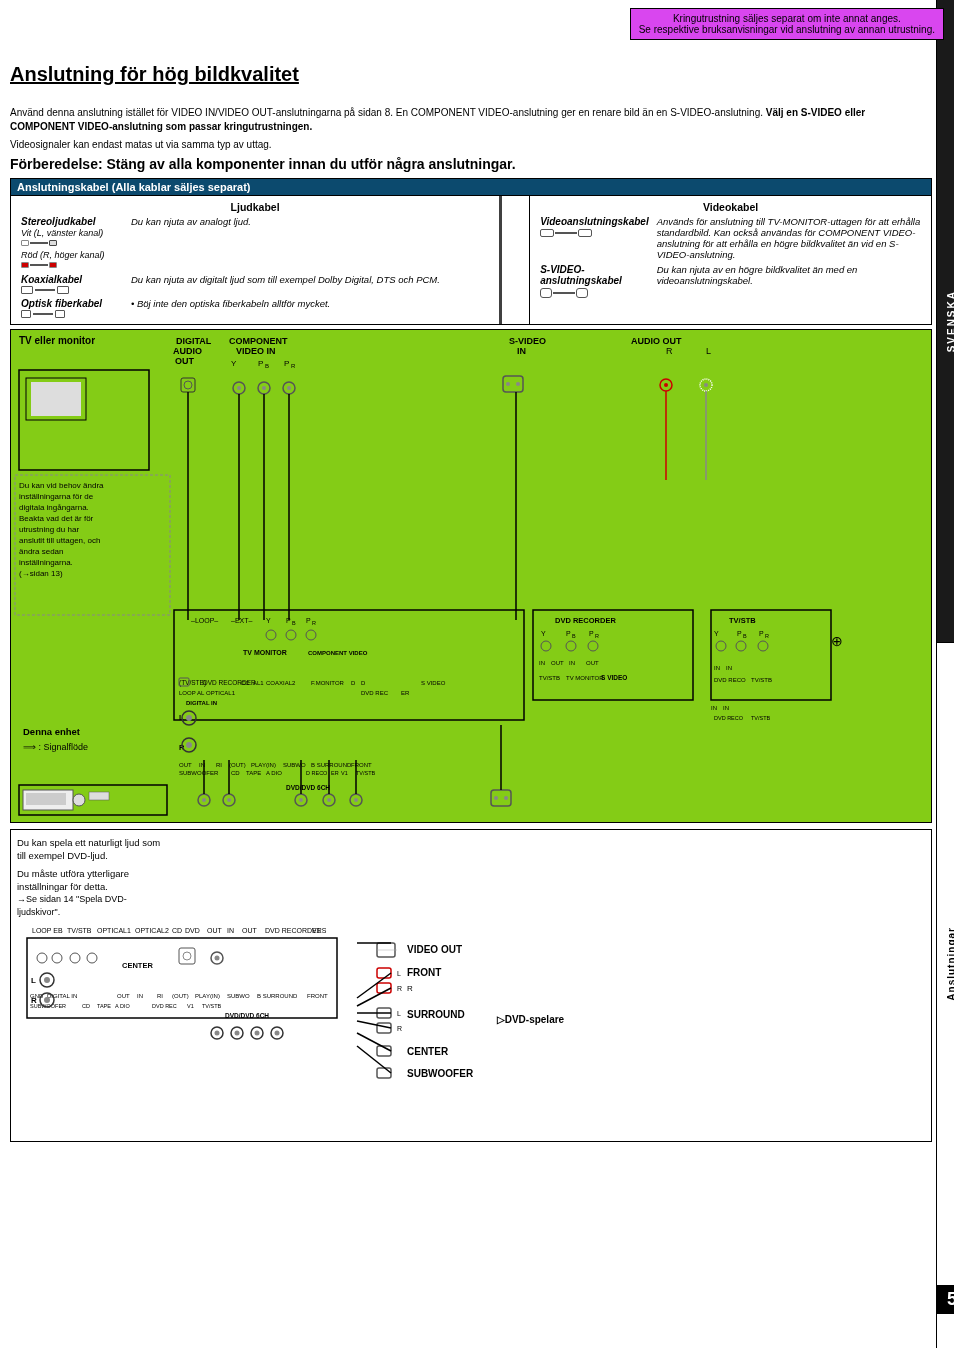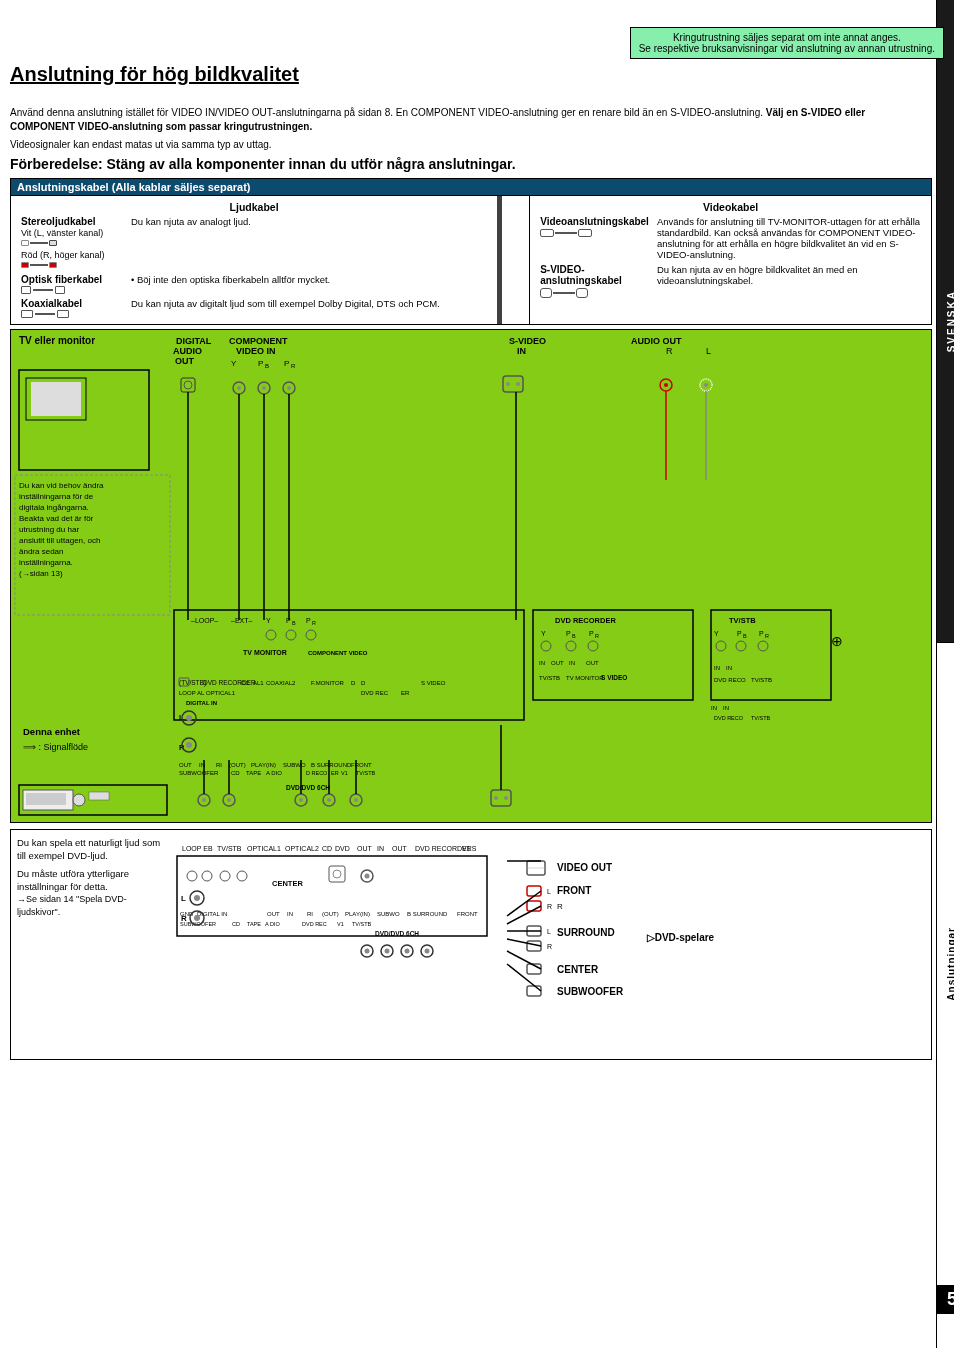--- a/index.html
+++ b/index.html
@@ -15,22 +15,21 @@
 
     
     .top-notice {
       position: absolute;
       top: 8px;
       right: 10px;
       border: 1px solid #000;
       padding: 4px 8px;
       font-size: 10px;
       text-align: center;
-      background: #86efac;
-      margin-top: 19px;
+      background: #d946ef;
     }
 
     
     .page-title {
       font-size: 20px;
       font-weight: bold;
       text-decoration: underline;
       margin-top: 50px;
       margin-bottom: 20px;
     }
@@ -64,21 +63,21 @@
       padding: 2px 6px;
     }
 
     .cable-table-body {
       display: flex;
       border-top: 1px solid #000;
     }
 
     .cable-col-left {
       width: 55%;
-      border-right: 5px solid #404040;
+      border-right: 3px solid #404040;
       padding: 4px 6px;
     }
 
     .cable-col-right {
       width: 45%;
       padding: 4px 6px;
       margin-left: 27px;
     }
 
     .cable-item-name {
@@ -111,20 +110,21 @@
       background: #000;
       color: #fff;
       font-weight: bold;
       font-size: 11px;
       padding: 2px 6px;
     }
 
     .analog-body {
       display: flex;
       padding: 6px;
+      flex-direction: column;
     }
 
     .analog-left-text {
       width: 150px;
       font-size: 9.5px;
       line-height: 1.4;
       padding-right: 6px;
     }
 
     .analog-diagram {
@@ -145,20 +145,21 @@
     
     table.cable-desc {
       width: 100%;
       border-collapse: collapse;
       font-size: 10px;
     }
 
     table.cable-desc td {
       vertical-align: top;
       padding: 2px 4px;
+      font-style: italic;
     }
 
     
     svg text { font-family: Arial, Helvetica, sans-serif; }
 
     .outer-wrapper {
       display: flex;
       width: 954px;
       min-height: 1348px;
     }
@@ -265,39 +266,39 @@
                     <span style="width:8px;height:6px;border:1px solid #888;background:#c00;display:inline-block;vertical-align:middle;border-radius:1px;"></span>
                     <span style="width:18px;height:1.5px;background:#555;display:inline-block;vertical-align:middle;"></span>
                     <span style="width:8px;height:6px;border:1px solid #888;background:#c00;display:inline-block;vertical-align:middle;border-radius:1px;"></span>
                   </span>
                 </div>
               </td>
               <td style="font-size:9.5px;">Du kan njuta av analogt ljud.</td>
             </tr>
             <tr>
               <td>
+                <div class="cable-item-name">Koaxialkabel</div>
+                <div style="font-size:9px;margin-top:1px;display:flex;align-items:center;gap:2px;">
+                  <span style="width:12px;height:8px;border:1px solid #555;border-radius:1px;display:inline-block;"></span>
+                  <span style="width:20px;height:1.5px;background:#555;display:inline-block;"></span>
+                  <span style="width:12px;height:8px;border:1px solid #555;border-radius:1px;display:inline-block;"></span>
+                </div>
+              </td>
+              <td style="font-size:9.5px;">Du kan njuta av digitalt ljud som till exempel Dolby Digital, DTS och PCM.</td>
+            </tr>
+            <tr>
+              <td>
                 <div class="cable-item-name">Optisk fiberkabel</div>
                 <div style="font-size:9px;margin-top:1px;display:flex;align-items:center;gap:2px;">
                   <span style="width:10px;height:8px;border:1px solid #555;border-radius:1px;display:inline-block;"></span>
                   <span style="width:20px;height:1.5px;background:#555;display:inline-block;"></span>
                   <span style="width:10px;height:8px;border:1px solid #555;border-radius:1px;display:inline-block;"></span>
                 </div>
               </td>
               <td style="font-size:9.5px;">• Böj inte den optiska fiberkabeln alltför mycket.</td>
-            </tr>
-            <tr>
-              <td>
-                <div class="cable-item-name">Koaxialkabel</div>
-                <div style="font-size:9px;margin-top:1px;display:flex;align-items:center;gap:2px;">
-                  <span style="width:12px;height:8px;border:1px solid #555;border-radius:1px;display:inline-block;"></span>
-                  <span style="width:20px;height:1.5px;background:#555;display:inline-block;"></span>
-                  <span style="width:12px;height:8px;border:1px solid #555;border-radius:1px;display:inline-block;"></span>
-                </div>
-              </td>
-              <td style="font-size:9.5px;">Du kan njuta av digitalt ljud som till exempel Dolby Digital, DTS och PCM.</td>
             </tr>
           </tbody>
             </table>
         </div>
 
         <div class="cable-col-right col-divider">
           <div class="section-hdr">Videokabel</div>
           <table class="cable-desc">
             <tbody>
                 <tr>

